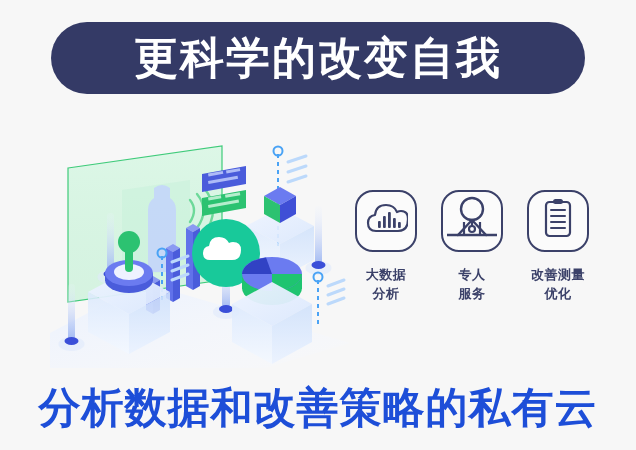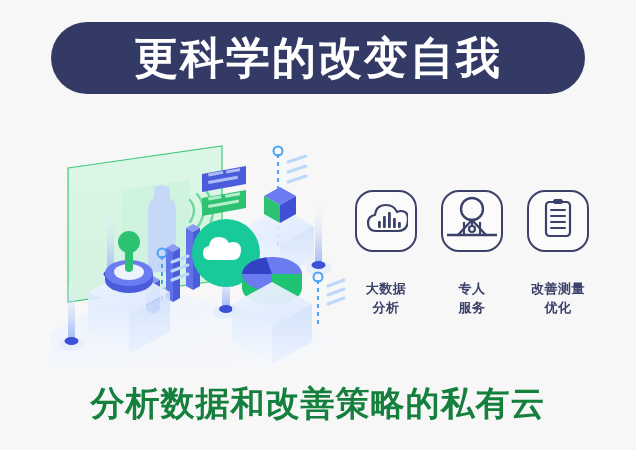--- a/index.html
+++ b/index.html
@@ -62,38 +62,38 @@
     width: 62px; height: 62px;
     border: 2px solid #3b4169;
     border-radius: 18px;
     background: #fbfbfb;
     display: flex;
     align-items: center;
     justify-content: center;
     overflow: hidden;
   }
   .feature-label {
-    margin-top: 28px;
+    margin-top: 14px;
     text-align: center;
     color: #3b4169;
     font-size: 13px;
     font-weight: bold;
     line-height: 1.45;
     letter-spacing: 0.5px;
     white-space: pre-line;
   }
 
   
   .tagline {
     position: absolute;
     left: 0; top: 385px;
     width: 636px;
     text-align: center;
-    color: #15803d;
-    font-size: 34px;
+    color: #1d4ed8;
+    font-size: 42px;
     font-weight: bold;
     letter-spacing: 1px;
     line-height: 1.1;
     white-space: nowrap;
   }
 </style>
 </head>
 <body>
 
 <div id="poster">

